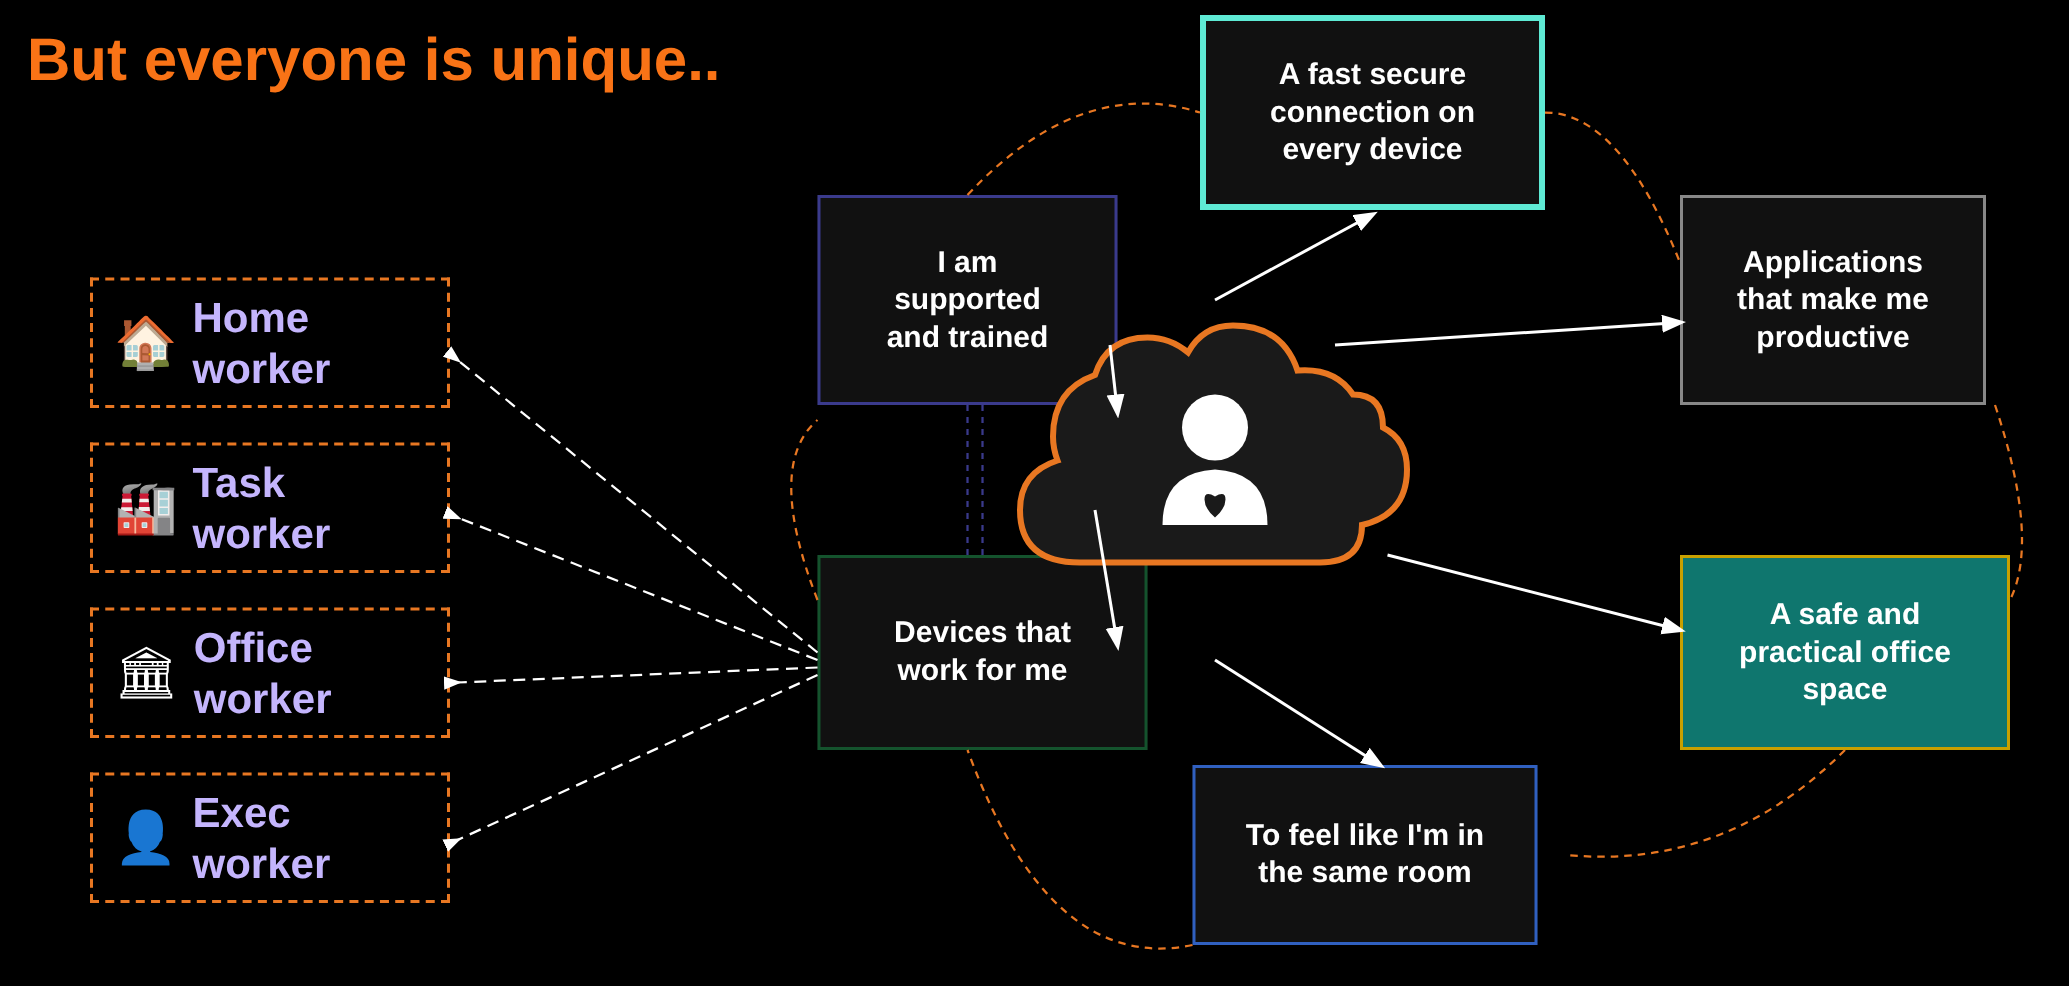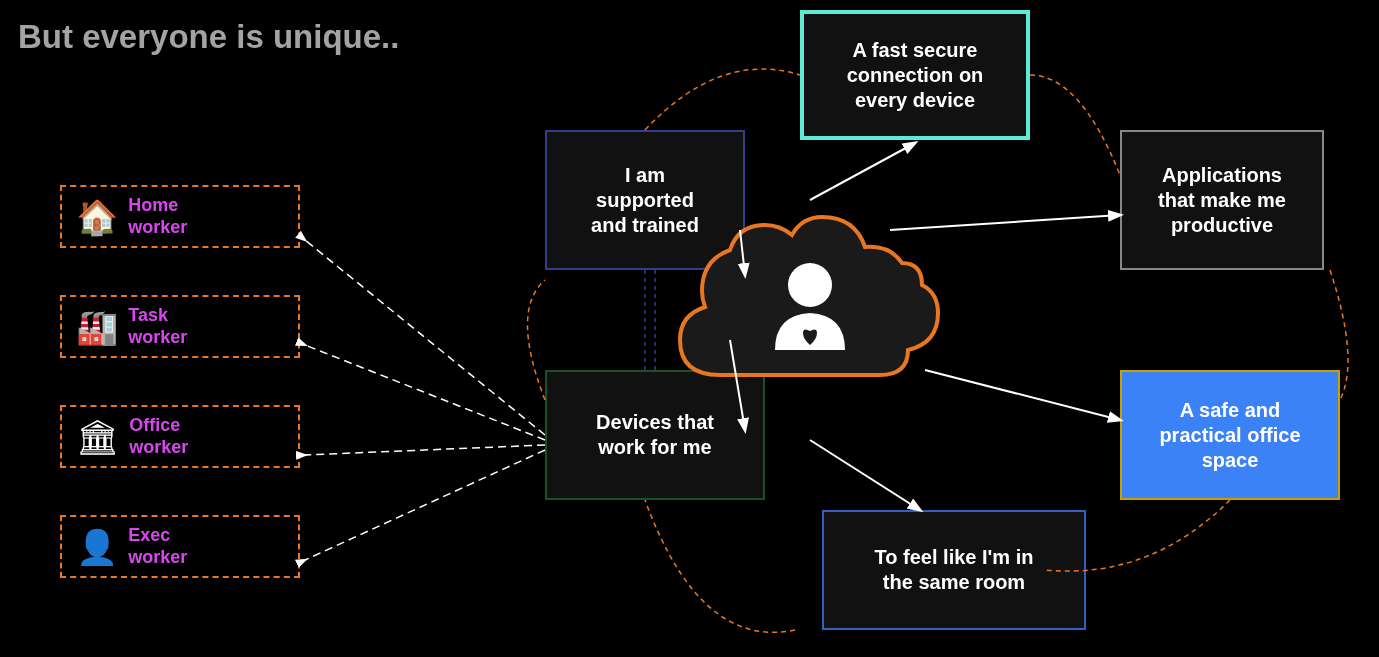--- a/index.html
+++ b/index.html
@@ -8,22 +8,22 @@
       width: 1379px;
       height: 657px;
       overflow: hidden;
       font-family: Arial, sans-serif;
       position: relative;
     }
     .title {
       position: absolute;
       top: 18px;
       left: 18px;
-      color: #a3a3a3;
-      font-size: 33px;
+      color: #f97316;
+      font-size: 40px;
       font-weight: bold;
       white-space: nowrap;
     }
     
     .worker-card {
       position: absolute;
       left: 60px;
       border: 2px dashed #e87722;
       display: flex;
       align-items: center;
@@ -31,22 +31,22 @@
       padding: 8px 14px;
       width: 240px;
     }
     .worker-icon {
       color: #fff;
       font-size: 34px;
       min-width: 40px;
       text-align: center;
     }
     .worker-label {
-      color: #d946ef;
-      font-size: 18px;
+      color: #c4b5fd;
+      font-size: 28px;
       font-weight: bold;
       line-height: 1.2;
     }
     
     .info-box {
       position: absolute;
       display: flex;
       align-items: center;
       justify-content: center;
       text-align: center;
@@ -115,27 +115,27 @@
   <span style="white-space:pre-line;">Applications
 that make me
 productive</span>
 </div>
 
 <div class="info-box" style="top:370px; left:545px; width:220px; height:130px; border:2px solid #14532d; background:#111;">
   <span style="white-space:pre-line;">Devices that
 work for me</span>
 </div>
 
-<div class="info-box" style="top:370px; left:1120px; width:220px; height:130px; border:2px solid #c8a000; background:#3b82f6;">
+<div class="info-box" style="top:370px; left:1120px; width:220px; height:130px; border:2px solid #c8a000; background:#0f766e;">
   <span style="white-space:pre-line;">A safe and
 practical office
 space</span>
 </div>
 
-<div class="info-box" style="top:510px; left:795px; width:264px; height:120px; border:2px solid #3060c0; background:#111;margin-left:27px;">
+<div class="info-box" style="top:510px; left:795px; width:230px; height:120px; border:2px solid #3060c0; background:#111;">
   <span style="white-space:pre-line;">To feel like I'm in
 the same room</span>
 </div>
 
 <div class="cloud-container">
   <svg class="cloud-svg" viewBox="0 0 300 240" xmlns="http://www.w3.org/2000/svg">
 
     <path d="M60,180 
              Q20,180 20,145 
              Q20,120 45,112 

